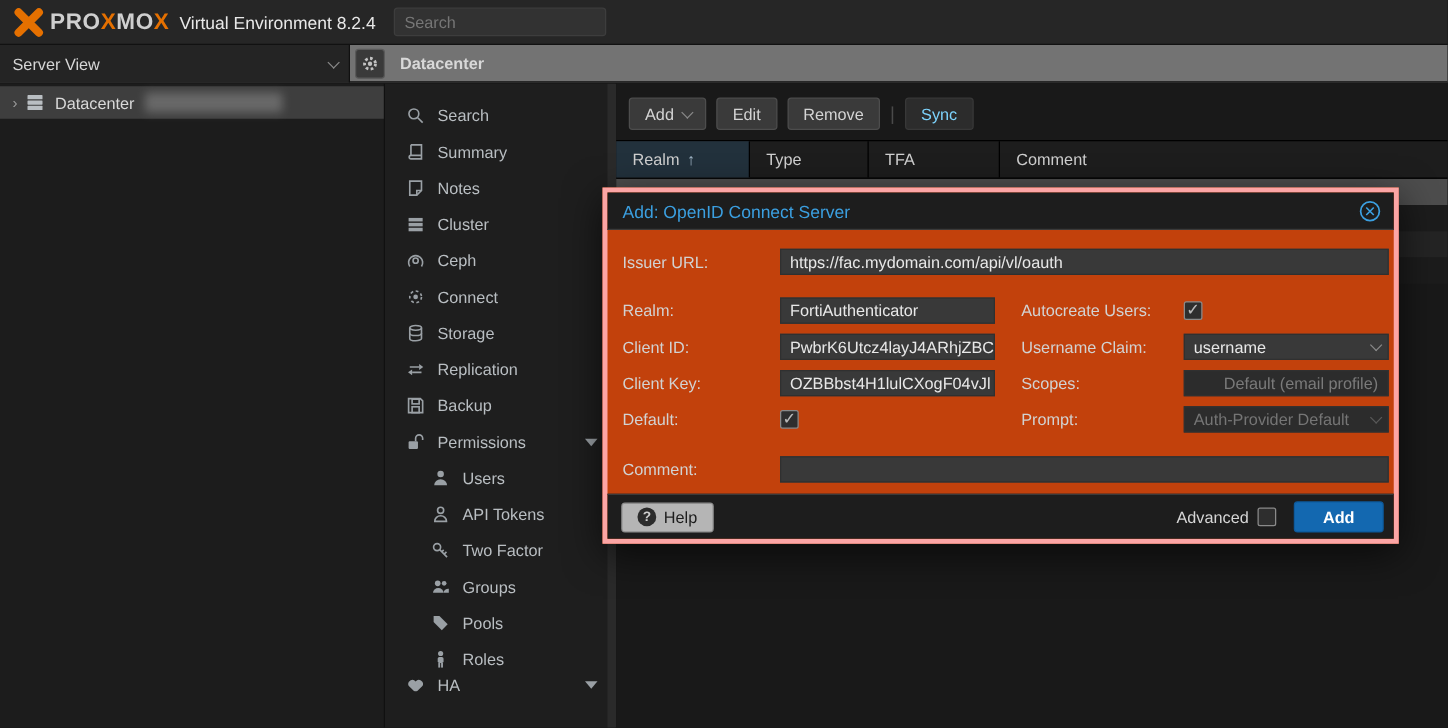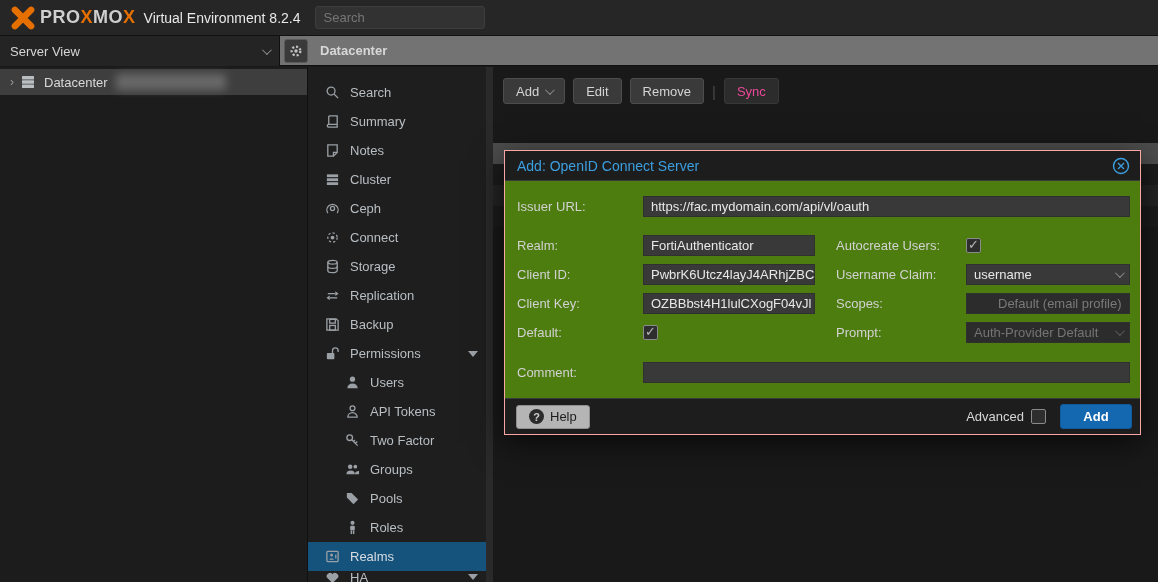--- a/index.html
+++ b/index.html
@@ -49,32 +49,32 @@
     border-right:5px solid transparent; border-top:6px solid #9aa0a5; }
   #menu-scroll { position:absolute; left:486px; top:67px; width:7px; height:515px; background:#2a2a2a; }
   svg.ico * { stroke:#9aa0a5; fill:none; stroke-width:1.4; }
   svg.ico .f { fill:#9aa0a5; stroke:none; }
 
   
   #content { position:absolute; left:493px; top:67px; width:665px; height:515px; background:#191919; }
   #ctoolbar { position:absolute; left:0; top:10px; height:28px; display:flex; align-items:center; gap:8px; padding-left:10px; }
   .tbtn { height:26px; background:#3a3a3a; border:1px solid #4d4d4d; border-radius:3px; color:#d4d4d4;
     padding:0 12px; display:flex; align-items:center; gap:6px; cursor:pointer; font-size:13px; }
-  .tbtn.disabled { background:#2c2c2c; border-color:#383838; color:#ec4899; cursor:default; }
+  .tbtn.disabled { background:#2c2c2c; border-color:#383838; color:#7dd3fc; cursor:default; }
   .tsep { color:#4a4a4a; font-size:15px; }
   #thead { position:absolute; left:0; top:45px; width:665px; height:31px; background:#1d1d1d;
     border-top:1px solid #000; border-bottom:1px solid #000; display:flex; }
   .th { border-right:1px solid #000; display:flex; align-items:center; padding-left:13px; color:#cfcfcf; cursor:pointer; }
   .th.sorted { background:#22313c; }
   .th .arrow { margin-left:6px; color:#9fb4c4; }
   .trow { position:absolute; left:0; width:665px; height:21px; }
 
   
-  #dialog { position:absolute; left:504px; top:150px; width:637px; height:285px; background:#4d7c0f;
-    border:1px solid #fca5a5; box-shadow:0 8px 30px rgba(0,0,0,.65); z-index:10; }
+  #dialog { position:absolute; left:482px; top:150px; width:637px; height:285px; background:#c2410c;
+    border:4px solid #fca5a5; box-shadow:0 8px 30px rgba(0,0,0,.65); z-index:10; }
   #dlg-head { height:30px; background:#1d1d1d; border-bottom:1px solid #3a3a3a; display:flex; align-items:center; }
   #dlg-title { color:#3b9fe0; font-size:14px; margin-left:12px; flex:1; }
   #dlg-close { margin-right:10px; cursor:pointer; display:flex; }
   .drow { position:absolute; height:21px; display:flex; align-items:center; }
   .dlabel { color:#d2d2d2; }
   .dfield { background:#393939; border:1px solid #303030; color:#e8e8e8; height:21px;
     padding:0 7px; font-size:13px; display:flex; align-items:center; overflow:hidden; white-space:nowrap; }
   .dfield.bold { font-weight:normal; }
   .dfield.dis { background:#2c2c2c; color:#757575; }
   .dfield .chev { margin-left:auto; flex:none; }
@@ -248,29 +248,20 @@
     </div>
   <div class="mi child">
     <svg class="ico" viewBox="0 0 16 16">
         <circle class="f" cx="8" cy="3" r="2.2"></circle>
         <rect class="f" x="5.5" y="6" width="5" height="5" rx="1.5"></rect>
         <rect class="f" x="6" y="11" width="1.6" height="4"></rect>
         <rect class="f" x="8.4" y="11" width="1.6" height="4"></rect>
       </svg>
     <span class="mlabel">Roles</span>
     </div>
-  <div class="mi selected">
-    <svg class="ico" viewBox="0 0 16 16">
-        <rect x="2" y="2.5" width="12" height="11" rx="1"></rect>
-        <circle class="f" cx="7" cy="6.5" r="1.6"></circle>
-        <path class="f" d="M4.5,11.5 a2.6,2.4 0 0 1 5,0 z"></path>
-        <path d="M11.5,6 v4"></path>
-      </svg>
-    <span class="mlabel">Realms</span>
-    </div>
   <div class="mi" style="height:11px; overflow:hidden; align-items:center;">
     <svg class="ico" viewBox="0 0 16 16" style="margin-top:2px;">
         <path class="f" d="M8,14 L2,8 a3.5,3.5 0 0 1 6,-3.5 a3.5,3.5 0 0 1 6,3.5 z"></path>
       </svg>
     <span class="mlabel" style="margin-top:1px;">HA</span>
     <span class="caret" style="top:3px;"></span>
     </div>
 </div>
 <div id="menu-scroll"></div>
 
@@ -291,20 +282,35 @@
       </div>
     <div class="tbtn">
         <span>Remove</span>
       </div>
     <span class="tsep">|</span>
     <div class="tbtn disabled">
         <span>Sync</span>
       </div>
   </div>
 
+  <div id="thead">
+    <div class="th sorted" style="width:107px;">
+      <span>Realm</span>
+      <span class="arrow">↑</span>
+    </div>
+    <div class="th" style="width:95px;">
+        <span>Type</span>
+      </div>
+    <div class="th" style="width:105px;">
+        <span>TFA</span>
+      </div>
+    <div class="th" style="flex:1; border-right:none;">
+        <span>Comment</span>
+      </div>
+  </div>
 </div>
 
 <div id="dialog">
   <div id="dlg-head">
     <span id="dlg-title">Add: OpenID Connect Server</span>
     <span id="dlg-close">
       <svg width="18" height="18" viewBox="0 0 18 18">
         <circle cx="9" cy="9" r="7.5" fill="none" stroke="#3b9fe0" stroke-width="1.4"></circle>
         <path d="M6,6 L12,12 M12,6 L6,12" stroke="#3b9fe0" stroke-width="1.3"></path>
       </svg>

